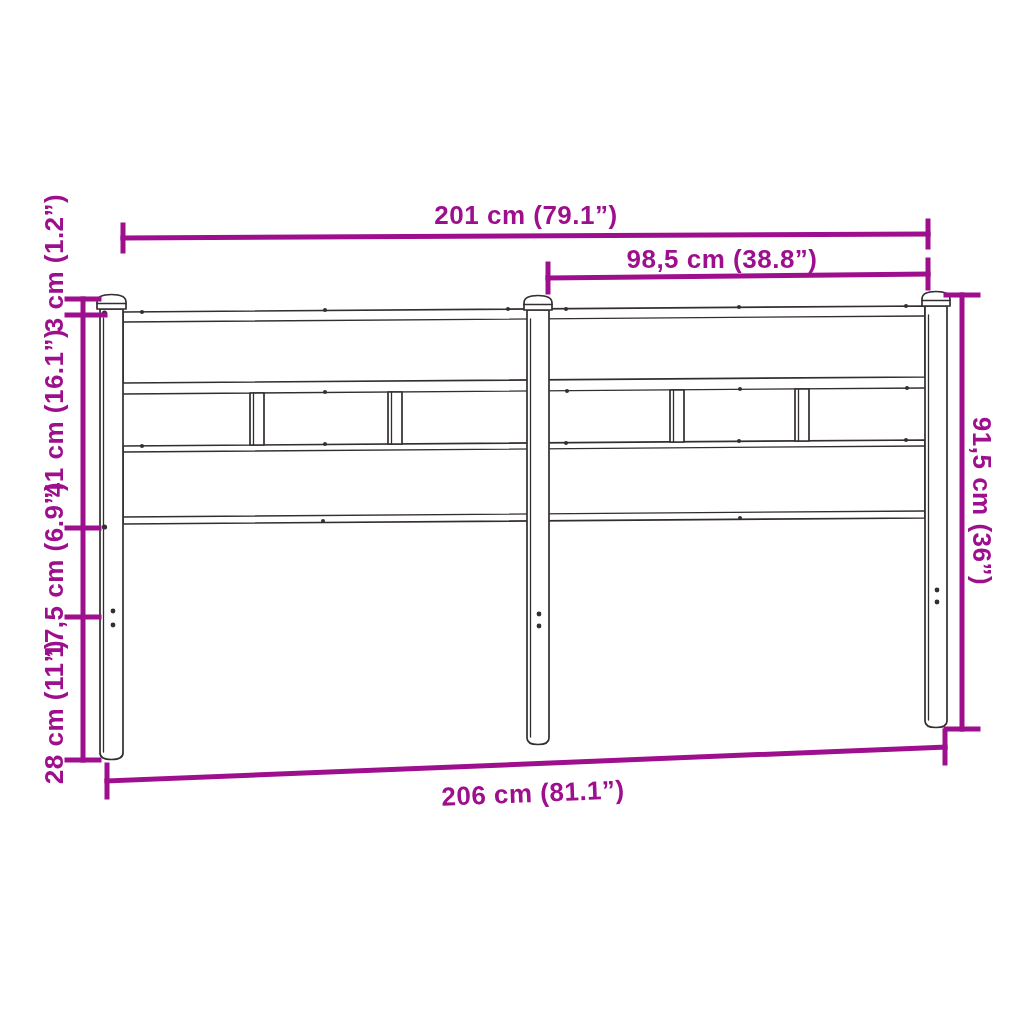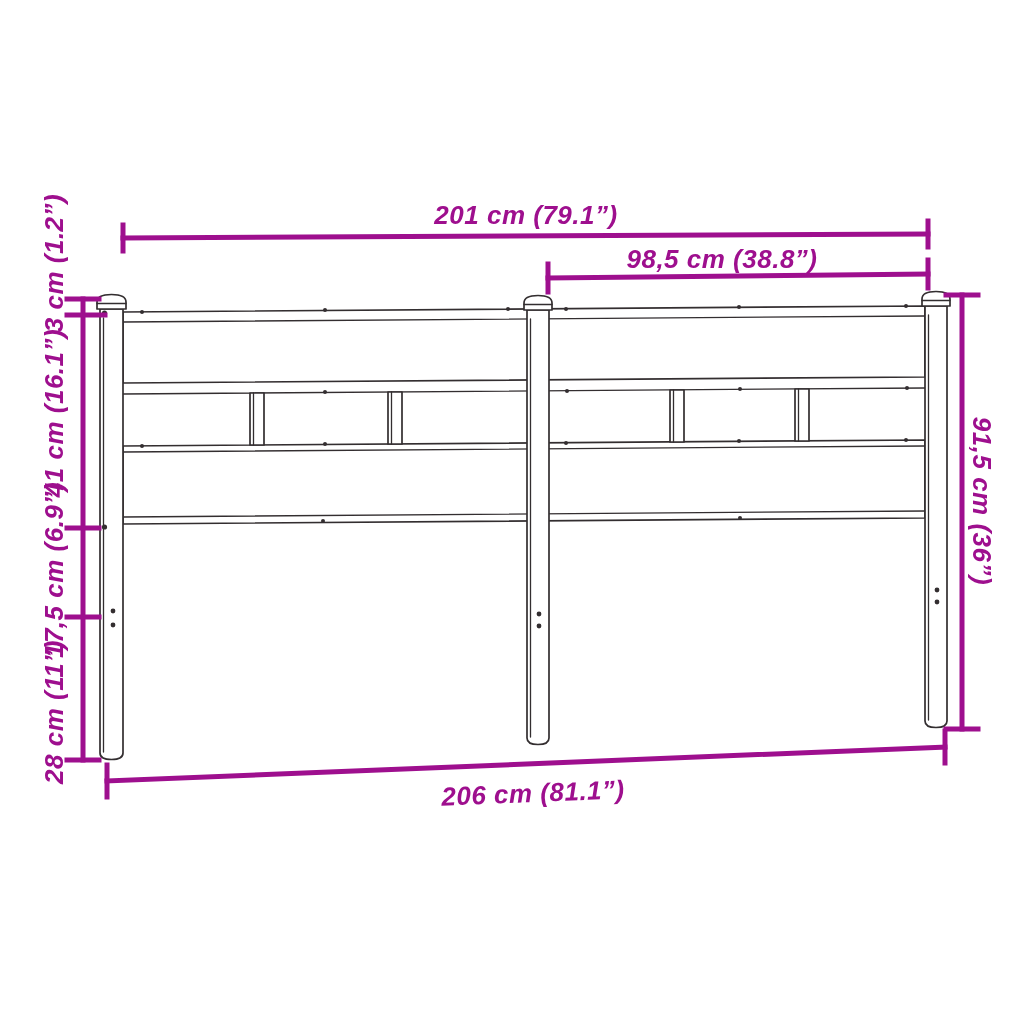--- a/index.html
+++ b/index.html
@@ -9,21 +9,20 @@
     width: 1024px;
     height: 1024px;
     overflow: hidden;
     font-family: "Liberation Sans", sans-serif;
   }
   .stage {
     position: relative;
     width: 1024px;
     height: 879px;
     background: var(--bg-color, #ffffff);
-    font-style: italic;
   }
   svg { display: block; }
   
   .art {
     stroke: var(--line-color, #332e30);
     stroke-width: 1.7;
     fill: none;
     stroke-linejoin: round;
     stroke-linecap: round;
   }

